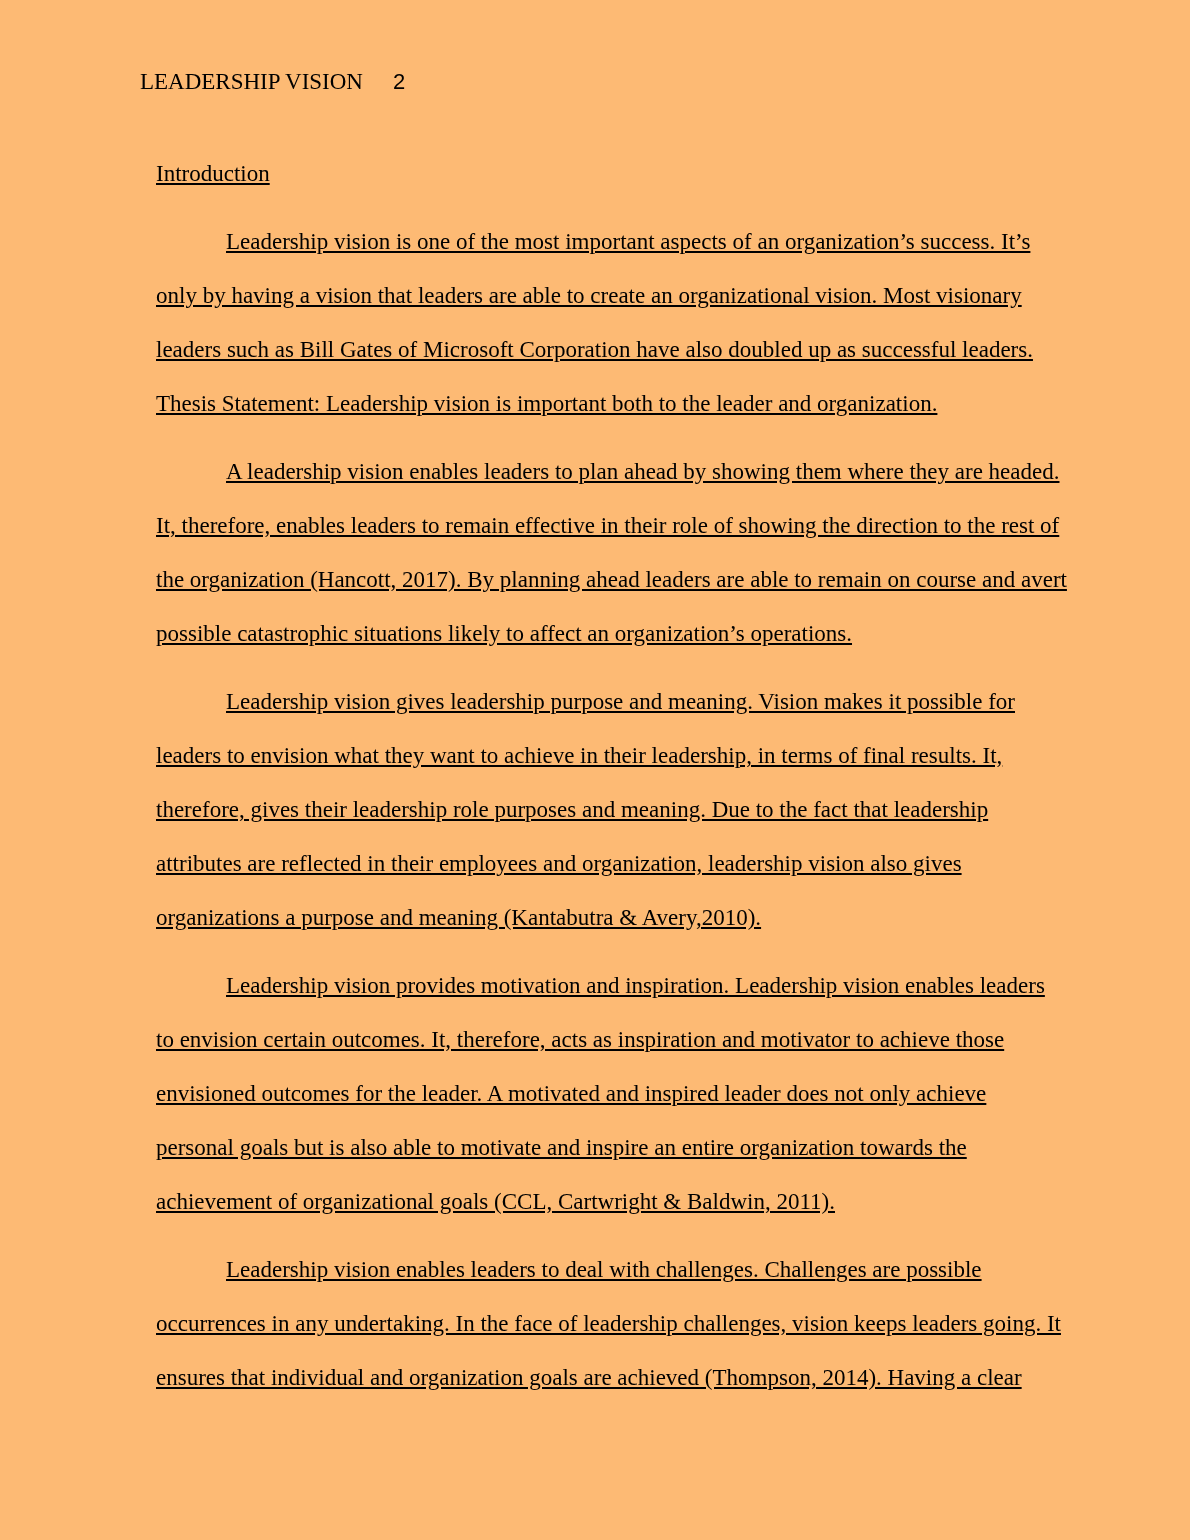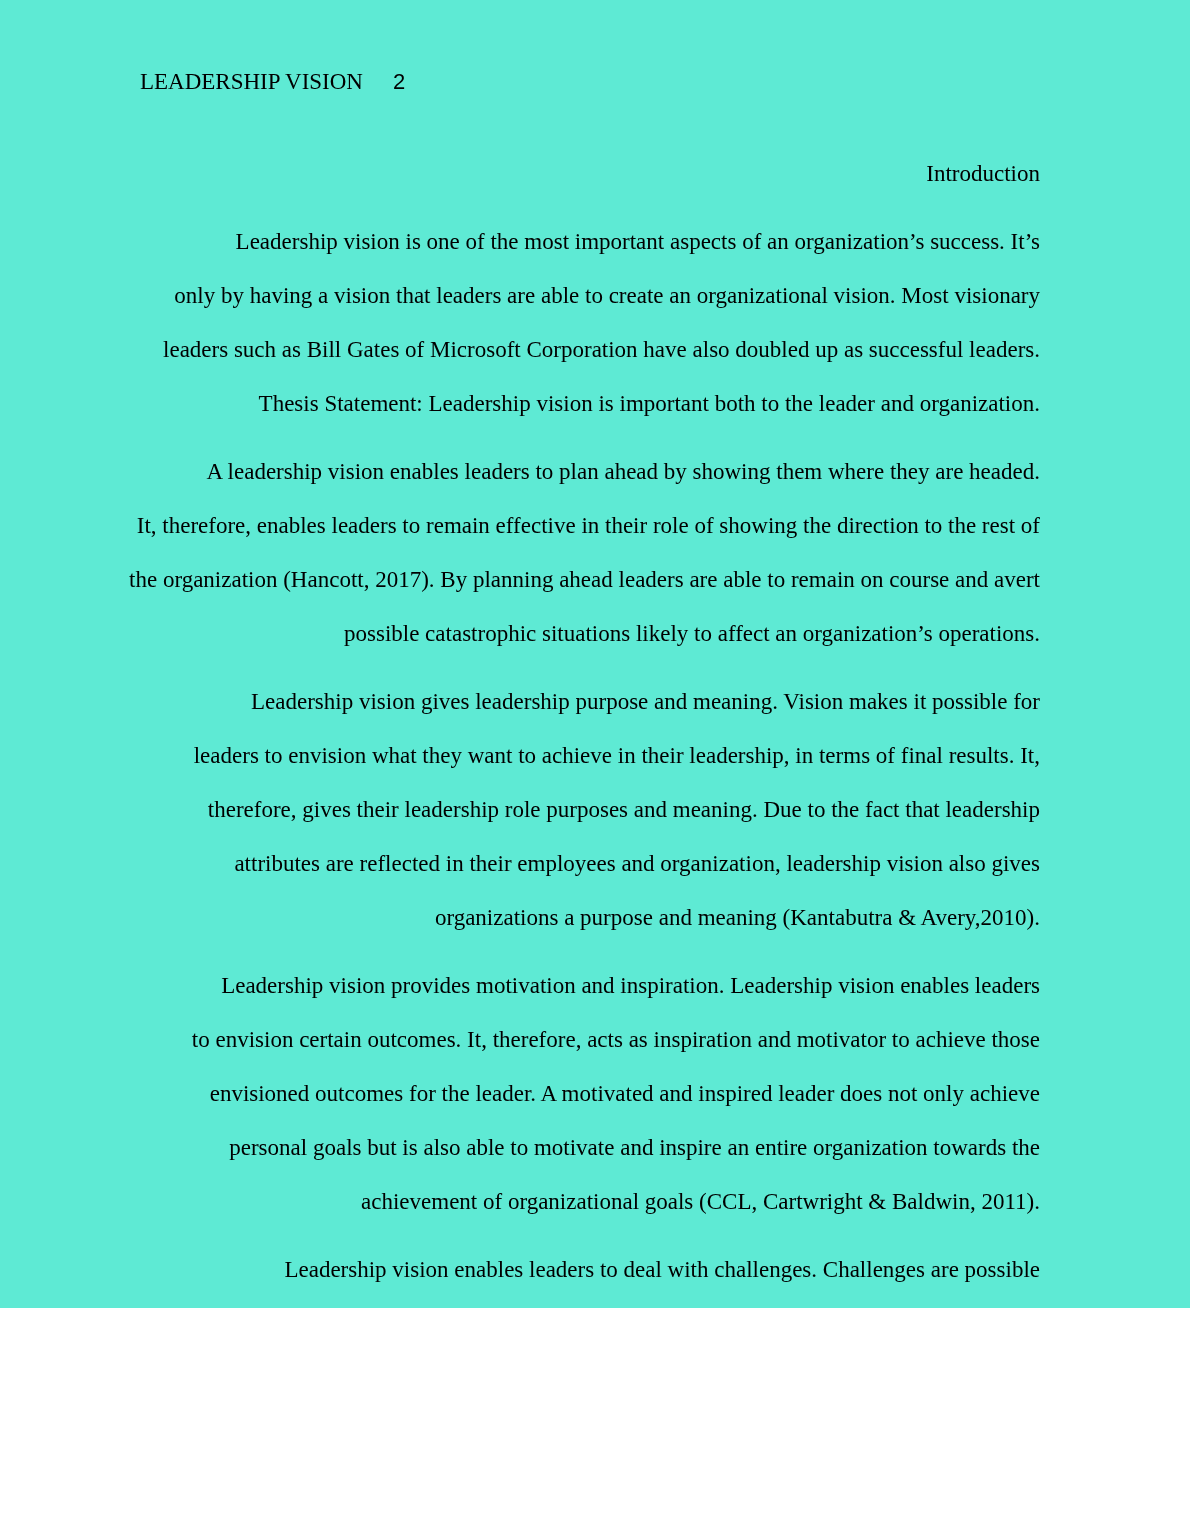--- a/index.html
+++ b/index.html
@@ -3,22 +3,22 @@
 <meta charset="utf-8">
 <style>
   html, body {
     margin: 0;
     padding: 0;
     background: #ffffff;
   }
   .page {
     position: relative;
     width: 1190px;
-    height: 1308px;
-    background: #5eead4;
+    height: 1540px;
+    background: #fdba74;
     color: #000000;
     font-family: "Liberation Serif", serif;
     overflow: hidden;
   }
   .page-header {
     position: absolute;
     top: 68px;
     left: 140px;
     font-size: 23px;
     line-height: 28px;
@@ -26,25 +26,26 @@
   }
   .page-number {
     display: inline-block;
     margin-left: 30px;
     font-family: "Liberation Sans", sans-serif;
     font-size: 22px;
   }
   .content {
     position: absolute;
     top: 147px;
-    left: 128px;
+    left: 156px;
     width: 912px;
     font-size: 23px;
     line-height: 54px;
-    text-align: right;
+    text-align: left;
+    text-decoration: underline;
   }
   .content h2.section-heading {
     margin: 0 0 14px 0;
     font-size: 23px;
     font-weight: normal;
     line-height: 54px;
   }
   .content p.body-paragraph {
     margin: 0 0 14px 0;
     text-indent: 70px;

